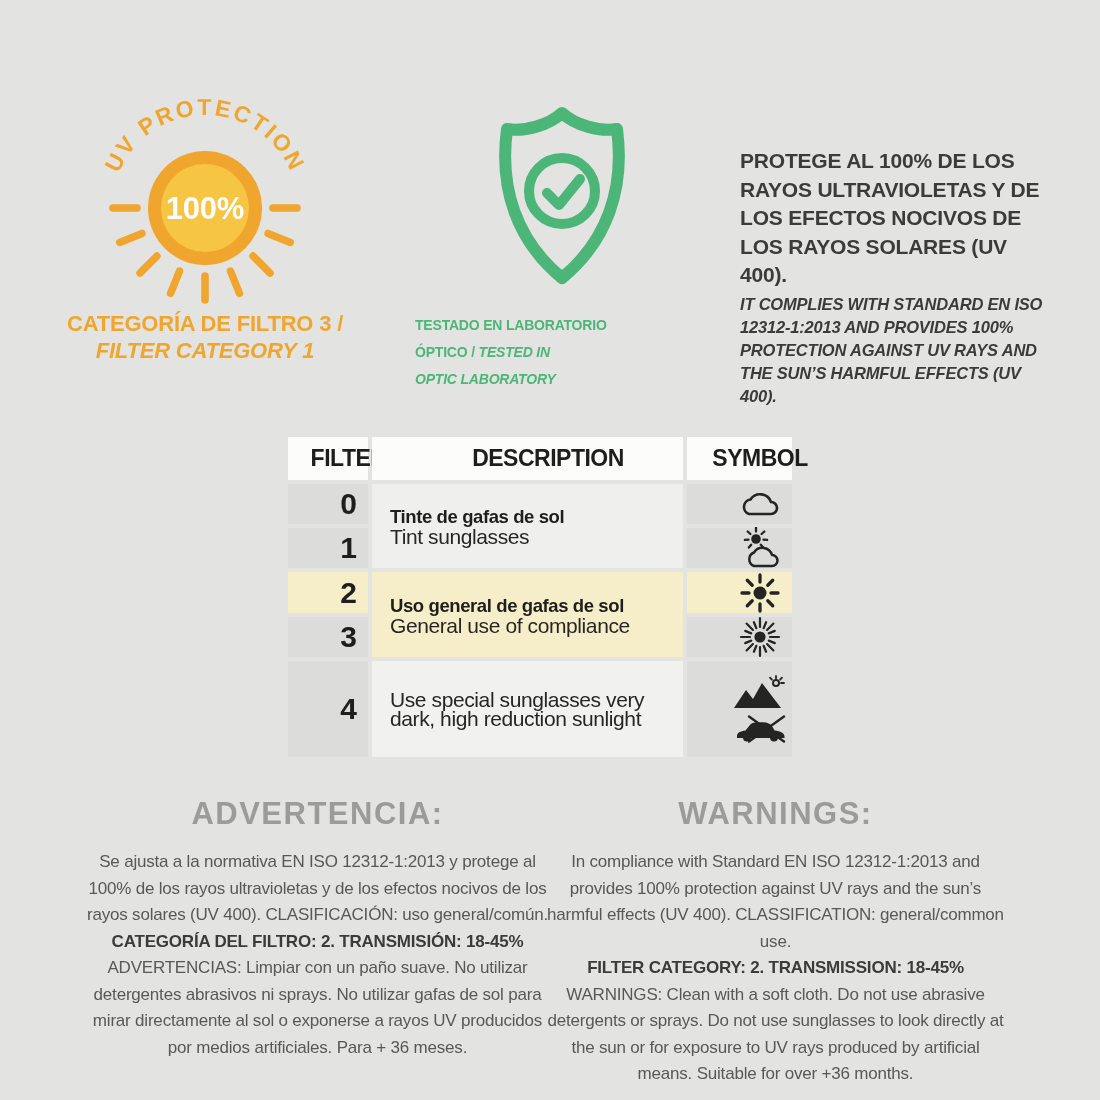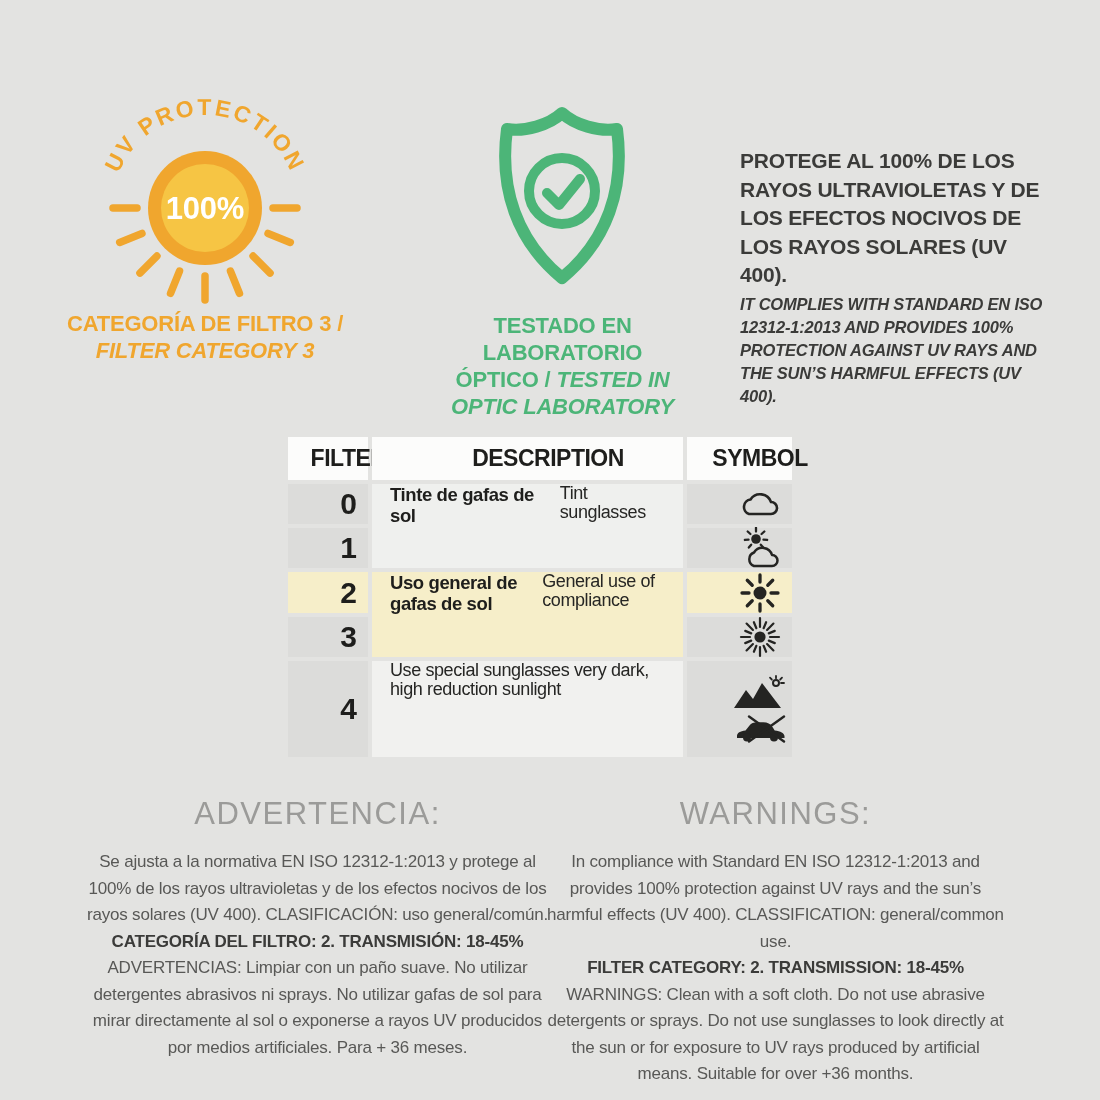--- a/index.html
+++ b/index.html
@@ -12,22 +12,22 @@
   }
   .abs{position:absolute;}
 
   
   .uv-caption{
     left:55px;top:310px;width:300px;text-align:center;
     color:#F0A62E;font-weight:700;font-size:22px;line-height:27px;
   }
   .uv-caption .it{font-style:italic;}
   .lab-caption{
-    left:415px;top:312px;width:295px;text-align:center;
-    color:#4CB578;font-weight:700;font-size:22px;line-height:27px;
+    left:415px;top:312px;width:295px;
+    color:#4CB578;font-weight:700;font-size:14px;line-height:27px;
   }
   .lab-caption .it{font-style:italic;}
 
   .protect{
     left:740px;top:147px;width:310px;text-align:left;color:#3B3B39;
   }
   .protect .es{font-weight:700;font-size:21px;line-height:28.5px;}
   .protect .en{font-weight:700;font-style:italic;font-size:16.5px;line-height:23px;margin-top:3px;}
 
   
@@ -38,34 +38,34 @@
     grid-template-rows:43px 40px 40px 41px 40px 96px;
     gap:4px;
     color:#1E1E1C;
   }
   .cell{display:flex;align-items:center;justify-content:center;padding-left:41px;}
   .hcell{background:#FCFCFB;font-weight:700;font-size:23px;letter-spacing:-0.5px;}
   .gcell{background:#DCDCDA;}
   .cream{background:#F6EEC9;}
   .fnum{font-size:30px;font-weight:700;}
   .dcell{
-    background:#EFF0EE;flex-direction:row;align-items:flex-start;justify-content:center;
+    background:#EFF0EE;flex-direction:column;align-items:flex-start;justify-content:center;
     padding-left:18px;padding-right:8px;box-sizing:border-box;
   }
   .dcell .des{font-weight:700;font-size:18.5px;line-height:21px;letter-spacing:-0.4px;}
-  .dcell .den{font-weight:400;font-size:18px;line-height:19px;letter-spacing:-0.4px;color:#262624;}
+  .dcell .den{font-weight:400;font-size:21px;line-height:19px;letter-spacing:-0.4px;color:#262624;}
   .d01{grid-row:2/4;grid-column:2;}
   .d23{grid-row:4/6;grid-column:2;background:#F6EEC9;}
   .d4{grid-row:6;grid-column:2;background:#F1F1EF;}
   .symstack{display:flex;flex-direction:column;align-items:center;gap:5px;}
 
   
   .warn{text-align:center;}
   .warn h2{
-    margin:0 0 17px 0;font-weight:400;font-size:31px;letter-spacing:1.5px;
+    margin:0 0 17px 0;font-weight:700;font-size:31px;letter-spacing:1.5px;
     color:#9B9B99;
   }
   .warn p{margin:0;font-size:17px;line-height:26.5px;color:#585856;}
   .warn p.boldline{font-weight:700;color:#3B3B39;}
   .warn-es{left:85px;top:796px;width:465px;}
   .warn-en{left:543px;top:796px;width:465px;}
 
   svg{display:block;}
 </style>
 </head>
@@ -92,21 +92,21 @@
       <line x1="120" y1="198" x2="120" y2="222" transform="rotate(45 120 130)"></line>
       <line x1="120" y1="198" x2="120" y2="222" transform="rotate(68 120 130)"></line>
     </g>
     <circle cx="120" cy="130" r="57" fill="#F0A62E"></circle>
     <circle cx="120" cy="130" r="44" fill="#F6C544"></circle>
     <text x="120" y="141" text-anchor="middle" font-size="31" font-weight="bold" fill="#FFFFFF" font-family="Liberation Sans, sans-serif">100%</text>
   </svg>
 
   <div class="abs uv-caption">
     <div>CATEGORÍA DE FILTRO 3 /</div>
-    <div class="it">FILTER CATEGORY 3</div>
+    <div class="it">FILTER CATEGORY 1</div>
   </div>
 
   <svg class="abs" style="left:487px;top:103px;" width="150" height="185" viewBox="0 0 150 185">
     <path d="M75 10 C 62 22 38 29 20 26 C 12 86 30 138 75 175 C 120 138 138 86 130 26 C 112 29 88 22 75 10 Z" fill="none" stroke="#4CB578" stroke-width="12" stroke-linejoin="round" stroke-linecap="round"></path>
     <circle cx="75" cy="88" r="33" fill="none" stroke="#4CB578" stroke-width="10"></circle>
     <path d="M60 90 L72 102 L93 76" fill="none" stroke="#4CB578" stroke-width="10" stroke-linecap="round" stroke-linejoin="round"></path>
   </svg>
 
   <div class="abs lab-caption">
     <div>TESTADO EN LABORATORIO</div>

